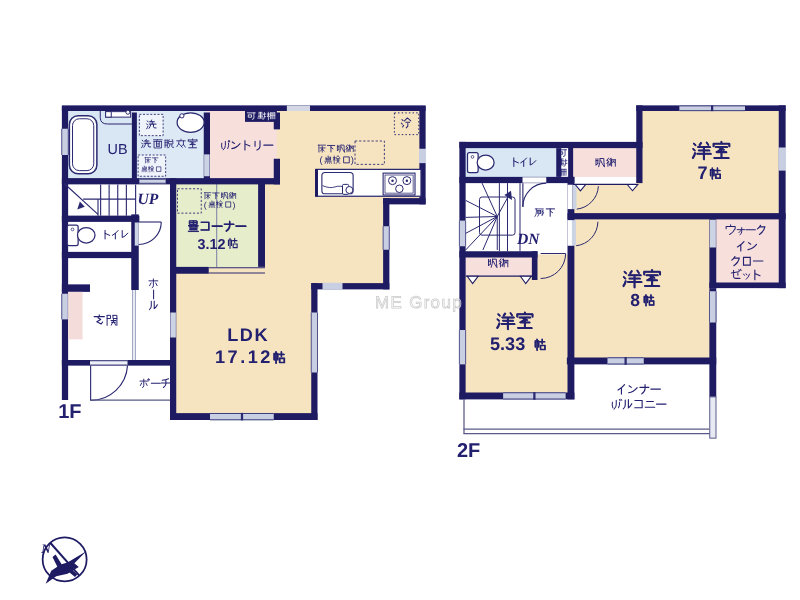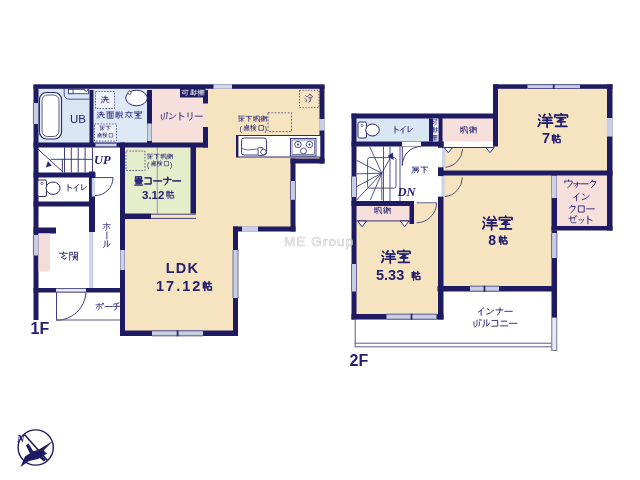--- a/index.html
+++ b/index.html
@@ -1,16 +1,16 @@
 <!DOCTYPE html>
 <html><head>
 <meta charset="utf-8">
 <style>
   html,body{margin:0;padding:0;background:#ffffff;}
-  #cv{width:568px;height:480px;position:relative;}
+  #cv{width:568px;height:480px;position:relative;padding-left:16px;}
   text{font-family:"Liberation Sans",sans-serif;-webkit-font-smoothing:antialiased;}
   .ser{font-family:"Liberation Serif",serif;}
 </style>
 </head>
 <body>
 <div id="cv">
 <svg width="640" height="480" viewBox="0 0 640 480" xmlns="http://www.w3.org/2000/svg">
 <defs>
 <g id="g_yo" fill="none" stroke-width=".09" stroke-linecap="round">
           <path d="M.1.12 L.18.2 M.06.4 L.14.48 M.16.62 Q.12.78.04.88 M.48.08 L.4.2 M.78.06 L.86.18 M.32.3 H.96 M.36.48 H.92 M.28.66 H1 M.63.3 V.95"></path>

